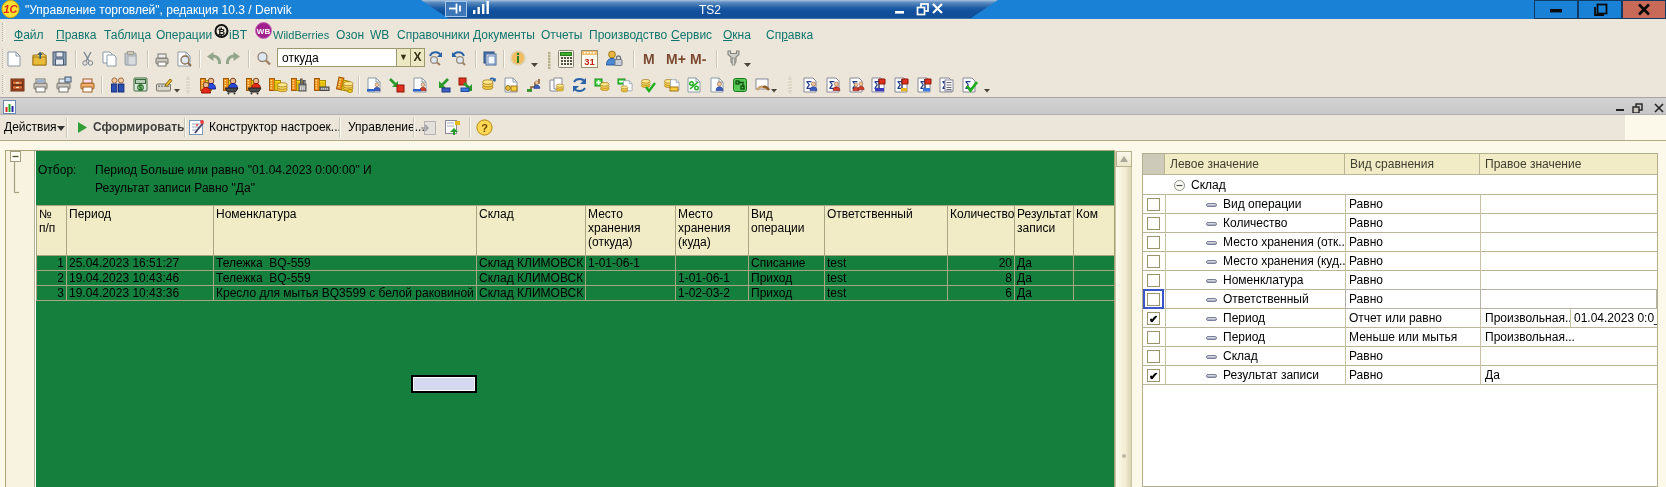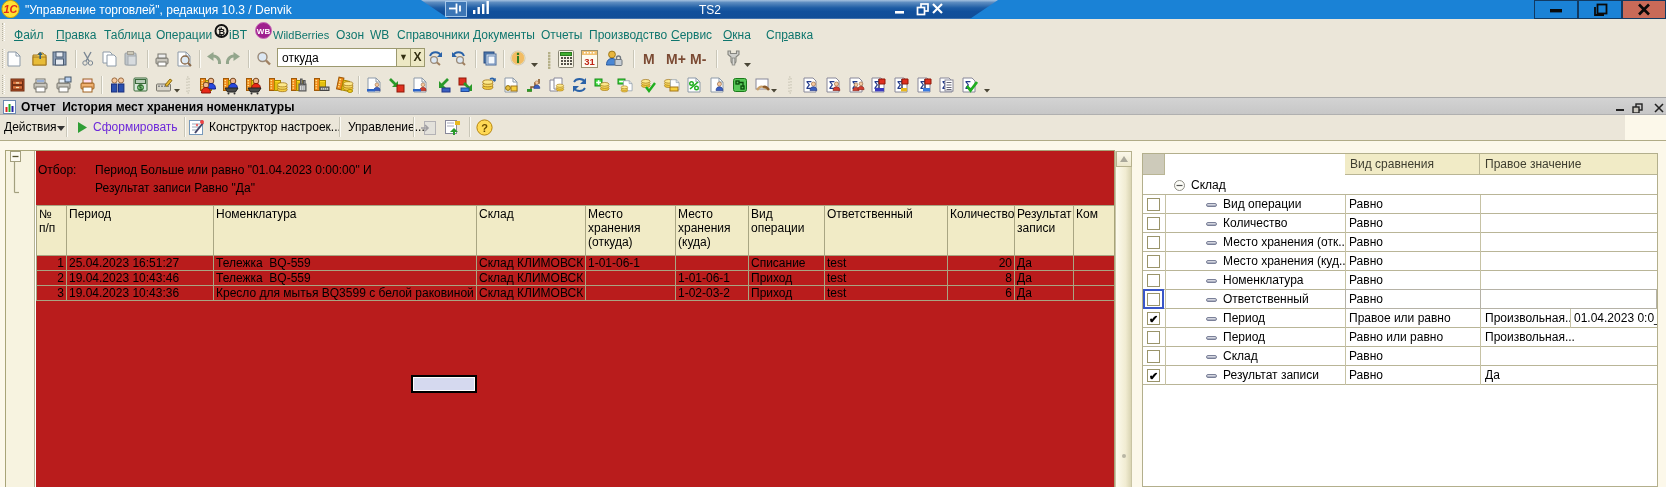--- a/index.html
+++ b/index.html
@@ -25,21 +25,21 @@
 #caption{left:0;top:97px;width:1666px;height:18px;background:linear-gradient(#d3d3d3,#c7c7c7);border-top:1px solid #a6a6a6;border-bottom:1px solid #b0b0b0}
 #caption .txt{left:21px;top:2px;font-size:12px;font-weight:bold;color:#000}
 
 #actionbar{left:0;top:115px;width:1625px;height:32px;background:#ebe6d9}
 #actionbar .it{top:5px;font-size:12px;color:#000;white-space:nowrap}
 .vsep{top:2px;width:2px;height:20px;border-left:1px solid #c9c6b8;border-right:1px solid #fbfaf4}
 
 #content{left:0;top:140px;width:1666px;height:347px;background:#fcf8ea;border-top:1px solid #b0ab86}
 #repframe{left:5px;top:9px;width:1110px;height:338px;border:1px solid #a8a478;border-bottom:none;background:#fff}
 #groupcol{left:0;top:0;width:29px;height:337px;background:#f7f3e0;border-right:1px solid #b6b394}
-#repwhite{left:30px;top:0;width:1078px;height:337px;background:#b91c1c;overflow:hidden}
+#repwhite{left:30px;top:0;width:1078px;height:337px;background:#15803d;overflow:hidden}
 .otb{position:absolute;font-size:12px;color:#000;white-space:nowrap}
 
 table.rep{border-collapse:collapse;table-layout:fixed;font-size:12px;color:#000}
 table.rep td{border:1px solid #a9a582;overflow:hidden;white-space:nowrap;padding:0 2px;vertical-align:top}
 table.rep td.h{background:#f1ebc6;padding:1px 2px}
 table.rep td.r{text-align:right}
 
 #vscroll{left:1115px;top:10px;width:17px;height:337px;background:linear-gradient(90deg,#fdfbee,#f1ecd2 60%,#d9d4b2 94%,#b7b292);border-left:1px solid #c9c5a8}
 #vs-up{left:0px;top:0px;width:16px;height:16px;background:linear-gradient(#fbf8ea,#ece7cc);border:1px solid #b6b18d}
 
@@ -741,41 +741,40 @@
       <path d="M984 14h6l-3 3.6z" fill="#4a4636"></path>
     </svg>
 </div>
 <div class="abs" id="caption">
 <svg class="abs" style="left:3px;top:2px" width="14" height="14">
 <rect x="0.5" y="0.5" width="12" height="13" fill="#fff" stroke="#6a88b0"></rect>
 <rect x="2.5" y="7" width="2" height="5" fill="#d22"></rect>
 <rect x="5.5" y="4" width="2" height="8" fill="#2a2"></rect>
 <rect x="8.5" y="6" width="2" height="6" fill="#22a"></rect>
     </svg>
-<div class="abs txt">Отчет&nbsp; История мест хранения номенклатуры</div>
 <svg class="abs" style="left:1614px;top:3px" width="52" height="12">
 <rect x="2" y="8" width="8" height="2" fill="#222"></rect>
 <rect x="22" y="3" width="6" height="6" fill="none" stroke="#222" stroke-width="1.4"></rect>
 <rect x="19" y="6" width="6" height="6" fill="#cac7be" stroke="#222" stroke-width="1.4"></rect>
 <g stroke="#222" stroke-width="1.6">
         <line x1="41" y1="3" x2="49" y2="11"></line>
         <line x1="49" y1="3" x2="41" y2="11"></line>
       </g>
 </svg>
 </div>
 <div class="abs" id="actionbar">
 <div class="abs it" style="left:4px">Действия</div>
 <svg class="abs" style="left:57px;top:11px" width="9" height="6">
       <path d="M0 0h8l-4 5z" fill="#333"></path>
     </svg>
 <div class="abs vsep" style="left:66px"></div>
 <svg class="abs" style="left:77px;top:7px" width="11" height="12">
       <path d="M1 0l9 5.5L1 11z" fill="#2f9e35"></path>
     </svg>
-<div class="abs it" style="left:93px;font-weight:normal;color:#6d28d9">Сформировать</div>
+<div class="abs it" style="left:93px;font-weight:bold;color:#404040">Сформировать</div>
 <div class="abs vsep" style="left:184px"></div>
 <svg class="abs" style="left:189px;top:4px" width="17" height="17">
 <rect x="0.5" y="1.5" width="13" height="14" fill="#fff" stroke="#7799bb"></rect>
 <line x1="3" y1="5" x2="11" y2="5" stroke="#9ab" stroke-width="1"></line>
 <line x1="3" y1="8" x2="11" y2="8" stroke="#9ab" stroke-width="1"></line>
 <line x1="3" y1="11" x2="8" y2="11" stroke="#9ab" stroke-width="1"></line>
 <line x1="14" y1="4" x2="6" y2="14" stroke="#446" stroke-width="2"></line>
 <circle cx="13" cy="3" r="2" fill="#e44"></circle>
       <circle cx="8" cy="6" r="1.2" fill="#e66"></circle>
     </svg>
@@ -876,20 +875,21 @@
 </div>
 </div>
 <div class="abs" id="vscroll">
       <div class="abs" id="vs-up"><svg width="14" height="14">
           <path d="M7 4l4 6H3z" fill="#aaa89a"></path>
         </svg></div>
 <div class="abs" style="left:6px;top:303px;width:4px;height:4px;background:#b9b6a4;border-radius:2px"></div>
     </div>
 <div class="abs" id="rpanel">
 <div class="ph" style="left:0;width:22px;background:#cdcaba"></div>
+<div class="ph" style="left:22px;width:180px">Левое значение</div>
 <div class="ph" style="left:202px;width:135px">Вид сравнения</div>
 <div class="ph" style="left:337px;width:177px;border-right:none">Правое значение</div>
 <div class="prow" style="top:22px">
 <svg class="abs" style="left:31px;top:4px" width="12" height="12">
           <circle cx="5.5" cy="5.5" r="5" fill="#fdfdf8" stroke="#8e8d85"></circle>
           <line x1="2.5" y1="5.5" x2="8.5" y2="5.5" stroke="#555" stroke-width="1.2"></line>
         </svg>
 <div class="pcell" style="left:48px">Склад</div>
 </div>
 <div class="prow" style="top:41px">
@@ -949,33 +949,33 @@
 <div class="pcell" style="left:80px;width:122px">Ответственный</div>
 <div class="pcell" style="left:206px;width:128px">Равно</div>
 </div>
 <div class="prow" style="top:155px">
 <div class="abs" style="left:22px;top:0;width:1px;height:19px;background:#c6c2a4"></div>
 <div class="abs" style="left:202px;top:0;width:1px;height:19px;background:#c6c2a4"></div>
 <div class="abs" style="left:337px;top:0;width:1px;height:19px;background:#c6c2a4"></div>
 <div class="cb">✔</div>
 <div class="dash"></div>
 <div class="pcell" style="left:80px;width:122px">Период</div>
-<div class="pcell" style="left:206px;width:128px">Правое или равно</div>
+<div class="pcell" style="left:206px;width:128px">Отчет или равно</div>
 <div class="pcell" style="left:342px;width:85px">Произвольная..</div>
 <div class="abs" style="left:427px;top:0;width:1px;height:19px;background:#c6c2a4"></div>
 <div class="pcell" style="left:431px;width:83px">01.04.2023 0:0_</div>
 </div>
 <div class="prow" style="top:174px">
 <div class="abs" style="left:22px;top:0;width:1px;height:19px;background:#c6c2a4"></div>
 <div class="abs" style="left:202px;top:0;width:1px;height:19px;background:#c6c2a4"></div>
 <div class="abs" style="left:337px;top:0;width:1px;height:19px;background:#c6c2a4"></div>
 <div class="cb"></div>
 <div class="dash"></div>
 <div class="pcell" style="left:80px;width:122px">Период</div>
-<div class="pcell" style="left:206px;width:128px">Равно или равно</div>
+<div class="pcell" style="left:206px;width:128px">Меньше или мытья</div>
 <div class="pcell" style="left:342px;width:160px">Произвольная...</div>
 </div>
 <div class="prow" style="top:193px">
 <div class="abs" style="left:22px;top:0;width:1px;height:19px;background:#c6c2a4"></div>
 <div class="abs" style="left:202px;top:0;width:1px;height:19px;background:#c6c2a4"></div>
 <div class="abs" style="left:337px;top:0;width:1px;height:19px;background:#c6c2a4"></div>
 <div class="cb"></div>
 <div class="dash"></div>
 <div class="pcell" style="left:80px;width:122px">Склад</div>
 <div class="pcell" style="left:206px;width:128px">Равно</div>

